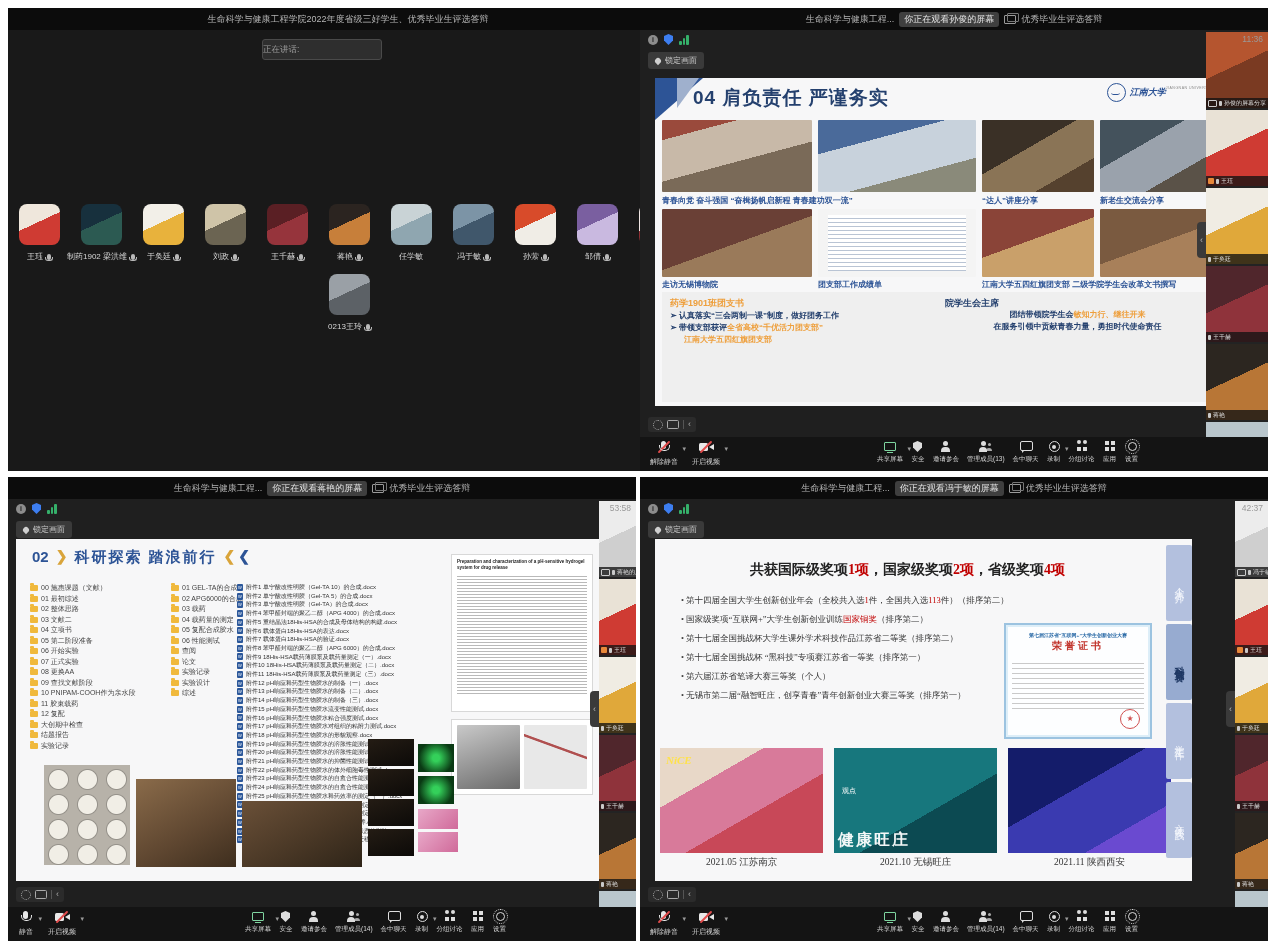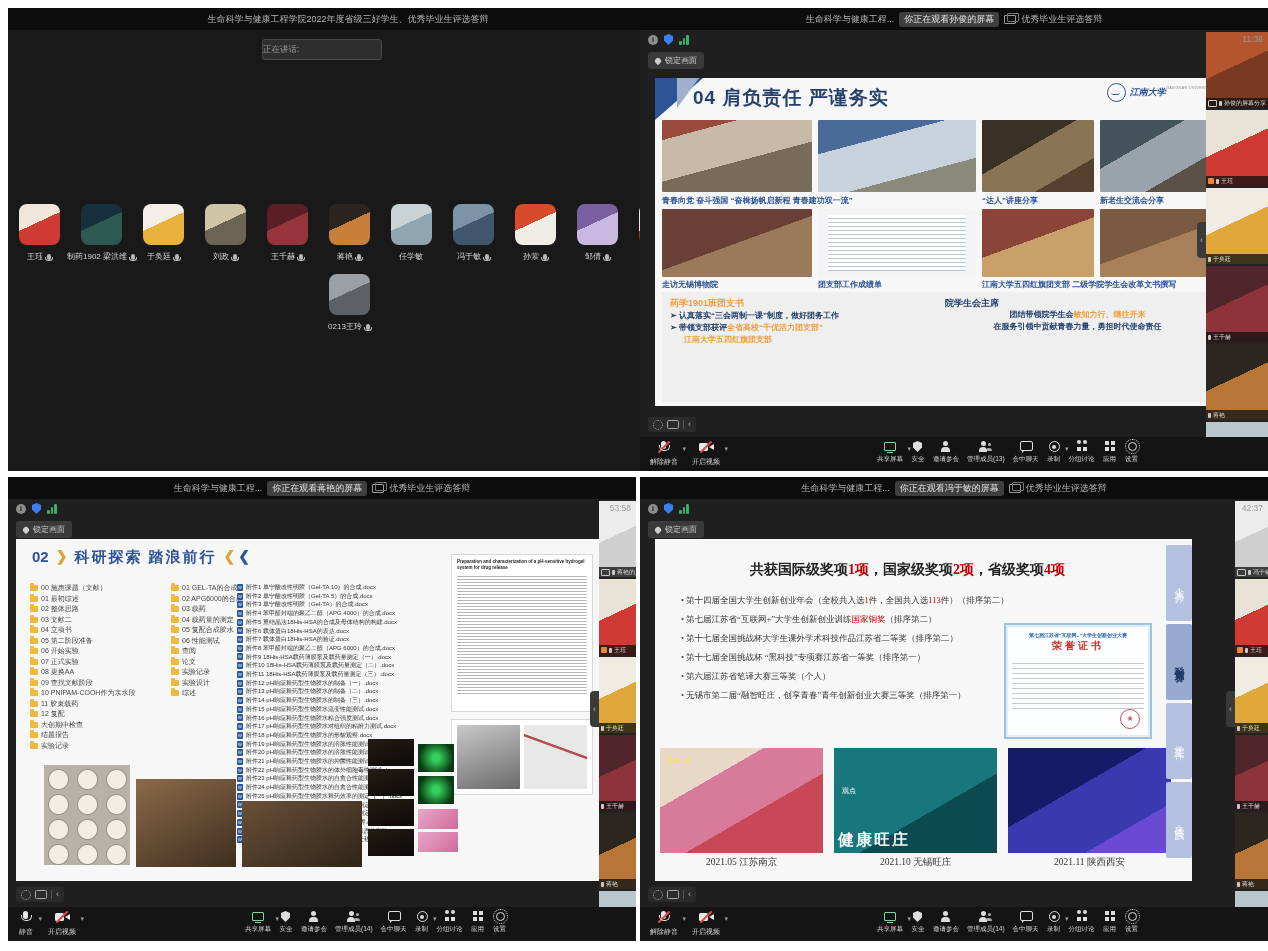--- a/index.html
+++ b/index.html
@@ -913,21 +913,21 @@
   <span class="timer">42:37</span>
   <div class="lockpill">
     <span class="pin-i"></span>
     <span>锁定画面</span>
   </div>
 
   <div class="slide br-serif">
     <div class="br-title"><span>共获国际级奖项</span><span class="i-red">1项</span><span>，国家级奖项</span><span class="i-red">2项</span><span>，省级奖项</span><span class="i-red">4项</span></div>
     <div class="br-bullets">
         <div class="brline"><span>第十四届全国大学生创新创业年会（全校共入选</span><span class="i-red">1</span><span>件，全国共入选</span><span class="i-red">113</span><span>件）（排序第二）</span></div>
-        <div class="brline"><span>第七届江苏省“互联网+”大学生创新创业训练</span><span class="i-red">国家铜奖</span><span>（排序第二）</span></div>
+        <div class="brline"><span>国家级奖项“互联网+”大学生创新创业训练</span><span class="i-red">国家铜奖</span><span>（排序第二）</span></div>
         <div class="brline"><span>第十七届全国挑战杯大学生课外学术科技作品江苏省二等奖（排序第二）</span></div>
         <div class="brline"><span>第十七届全国挑战杯 “黑科技”专项赛江苏省一等奖（排序第一）</span></div>
         <div class="brline"><span>第六届江苏省笔译大赛三等奖（个人）</span></div>
         <div class="brline"><span>无锡市第二届“融智旺庄，创享青春”青年创新创业大赛三等奖（排序第一）</span></div>
       </div>
     <div class="cert">
       <div class="cert-h">第七届江苏省“互联网+”大学生创新创业大赛</div>
       <div class="cert-t">荣誉证书</div>
       <div class="cert-lines"></div>
       <div class="seal">★</div>

